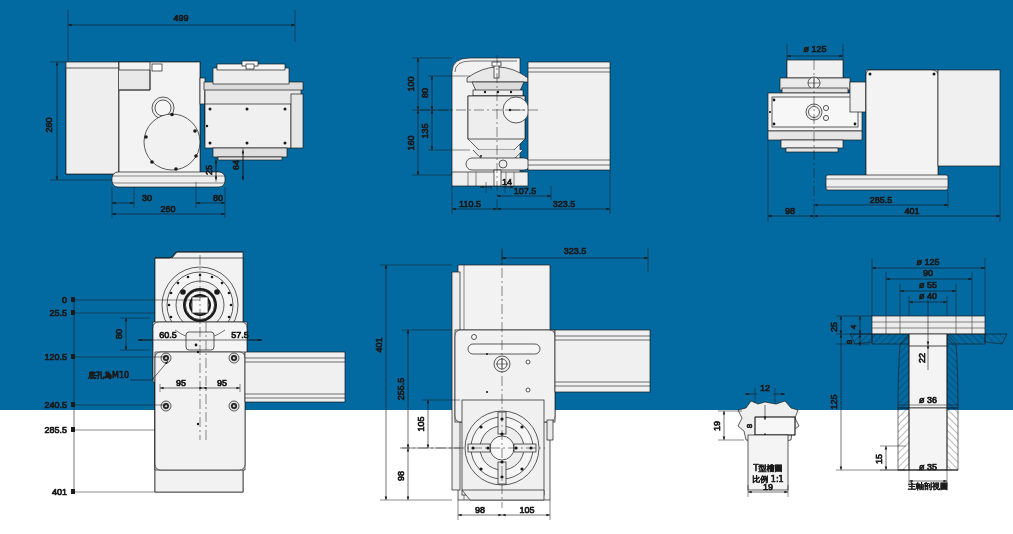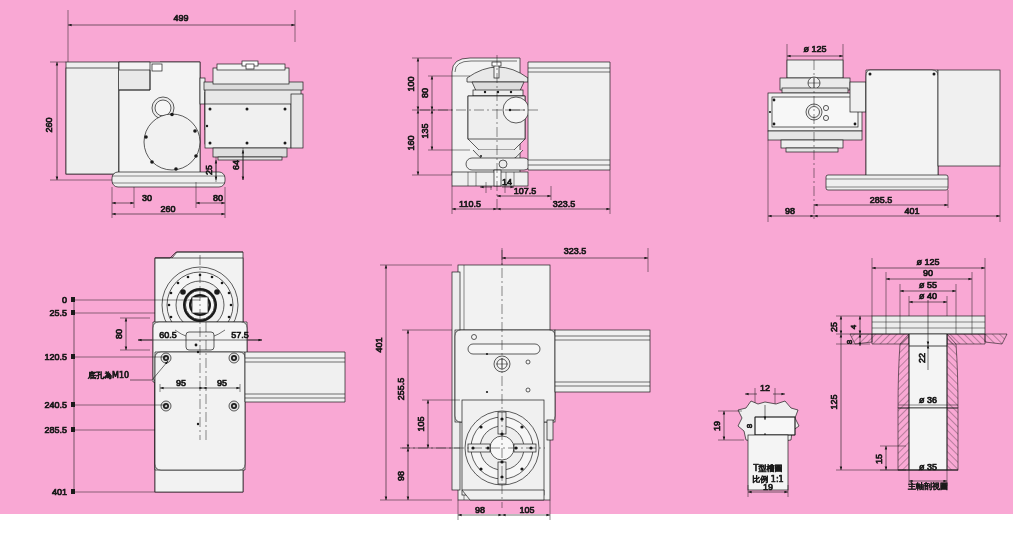--- a/index.html
+++ b/index.html
@@ -1,17 +1,17 @@
 <!DOCTYPE html>
 <html><head>
 <meta charset="utf-8">
 <style>
   html,body{margin:0;padding:0;background:#ffffff;}
   body{width:1013px;height:534px;font-family:"Liberation Sans",sans-serif;overflow:hidden;}
-  #sheet{position:relative;width:1013px;height:514px;background:#f9a8d4;}
+  #sheet{position:relative;width:1013px;height:410px;background:#0369a1;}
   svg{display:block;}
   .dimtxt{font-family:"Liberation Sans",sans-serif;font-size:9px;fill:#1a1a1a;}
   .dimtxt.sm{font-size:8px;}
   .cjk{font-family:"DejaVu Sans",sans-serif;font-size:8px;fill:#1a1a1a;}
 </style>
 </head>
 <body>
 
 <div id="sheet">
 

